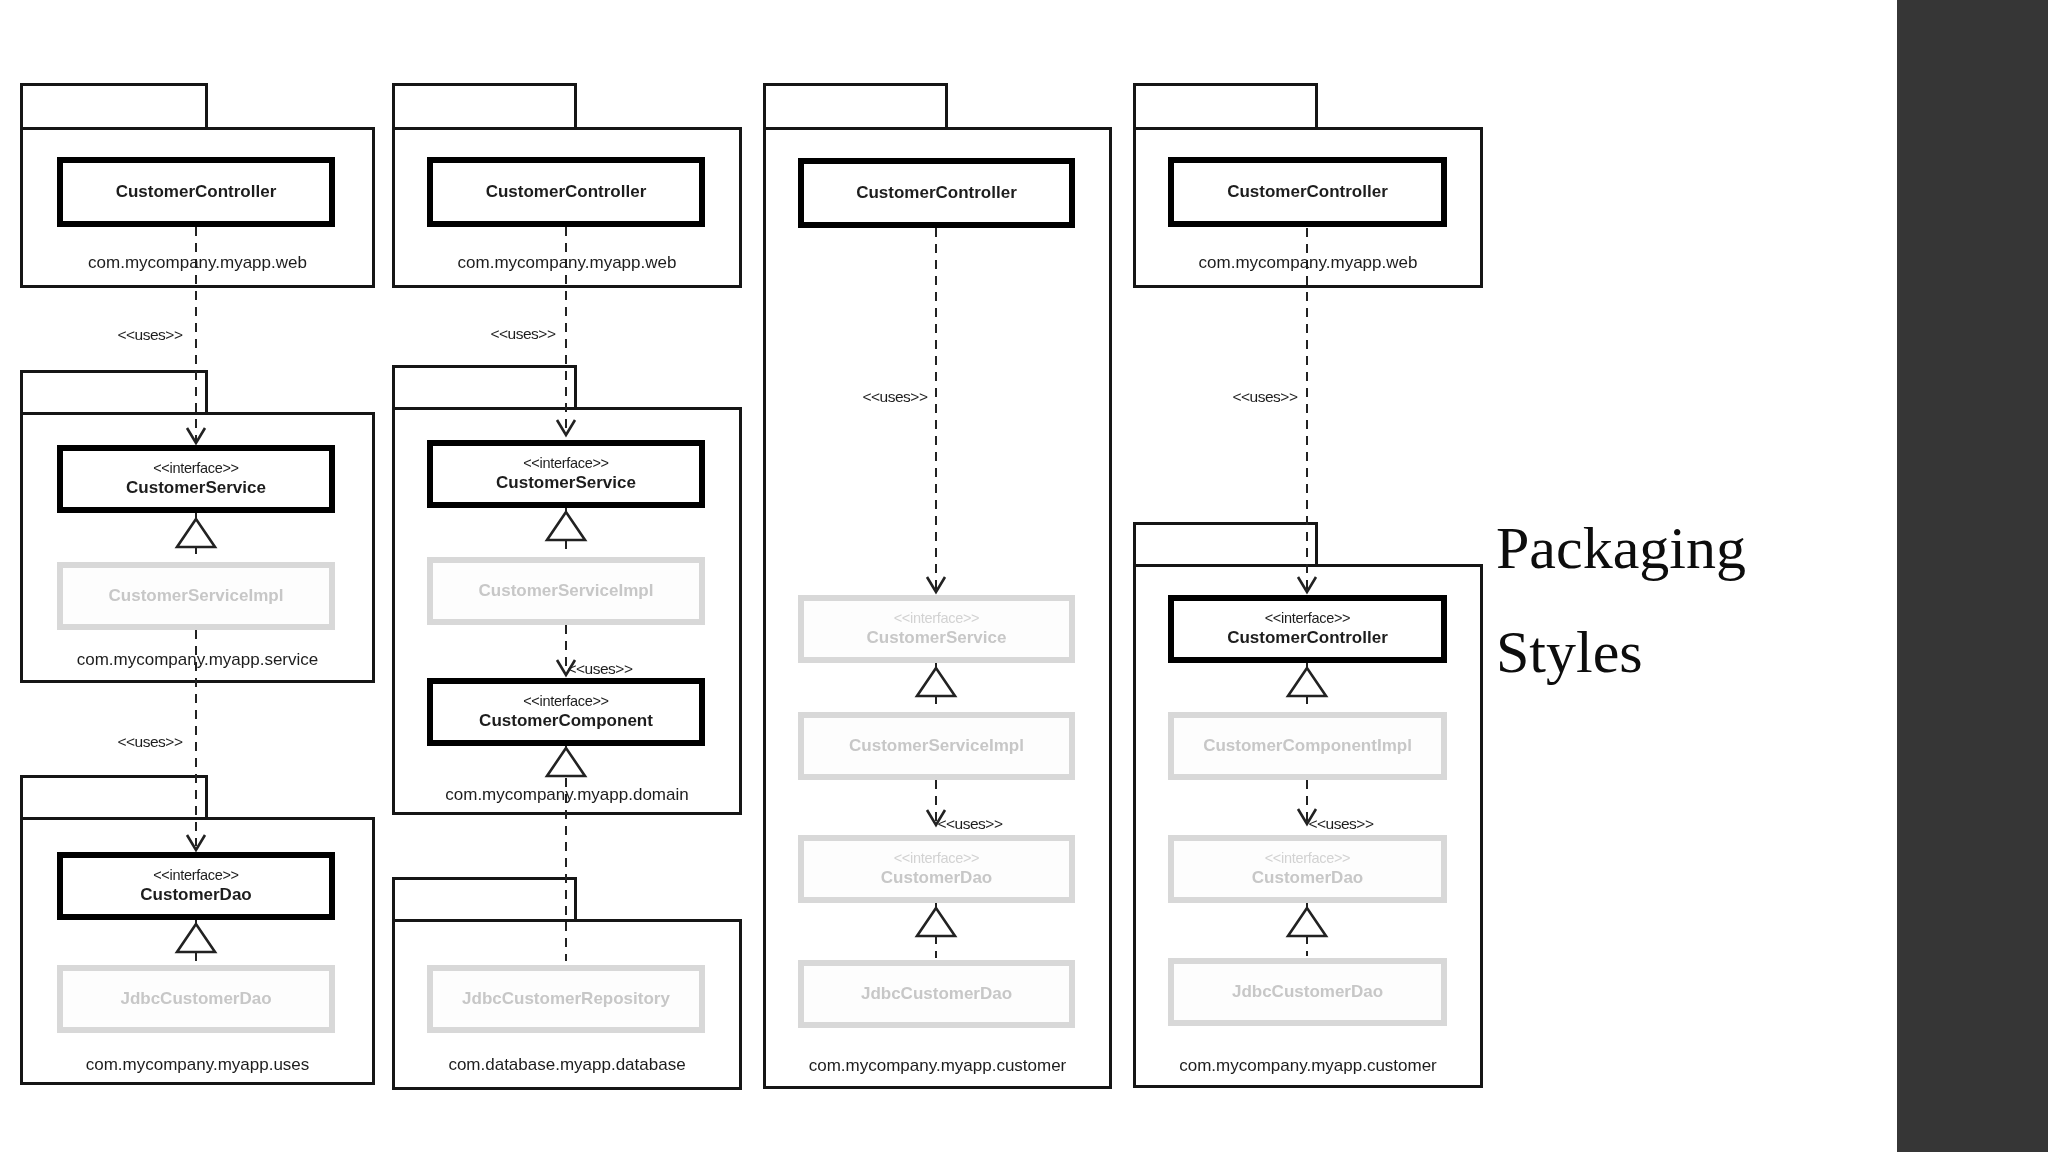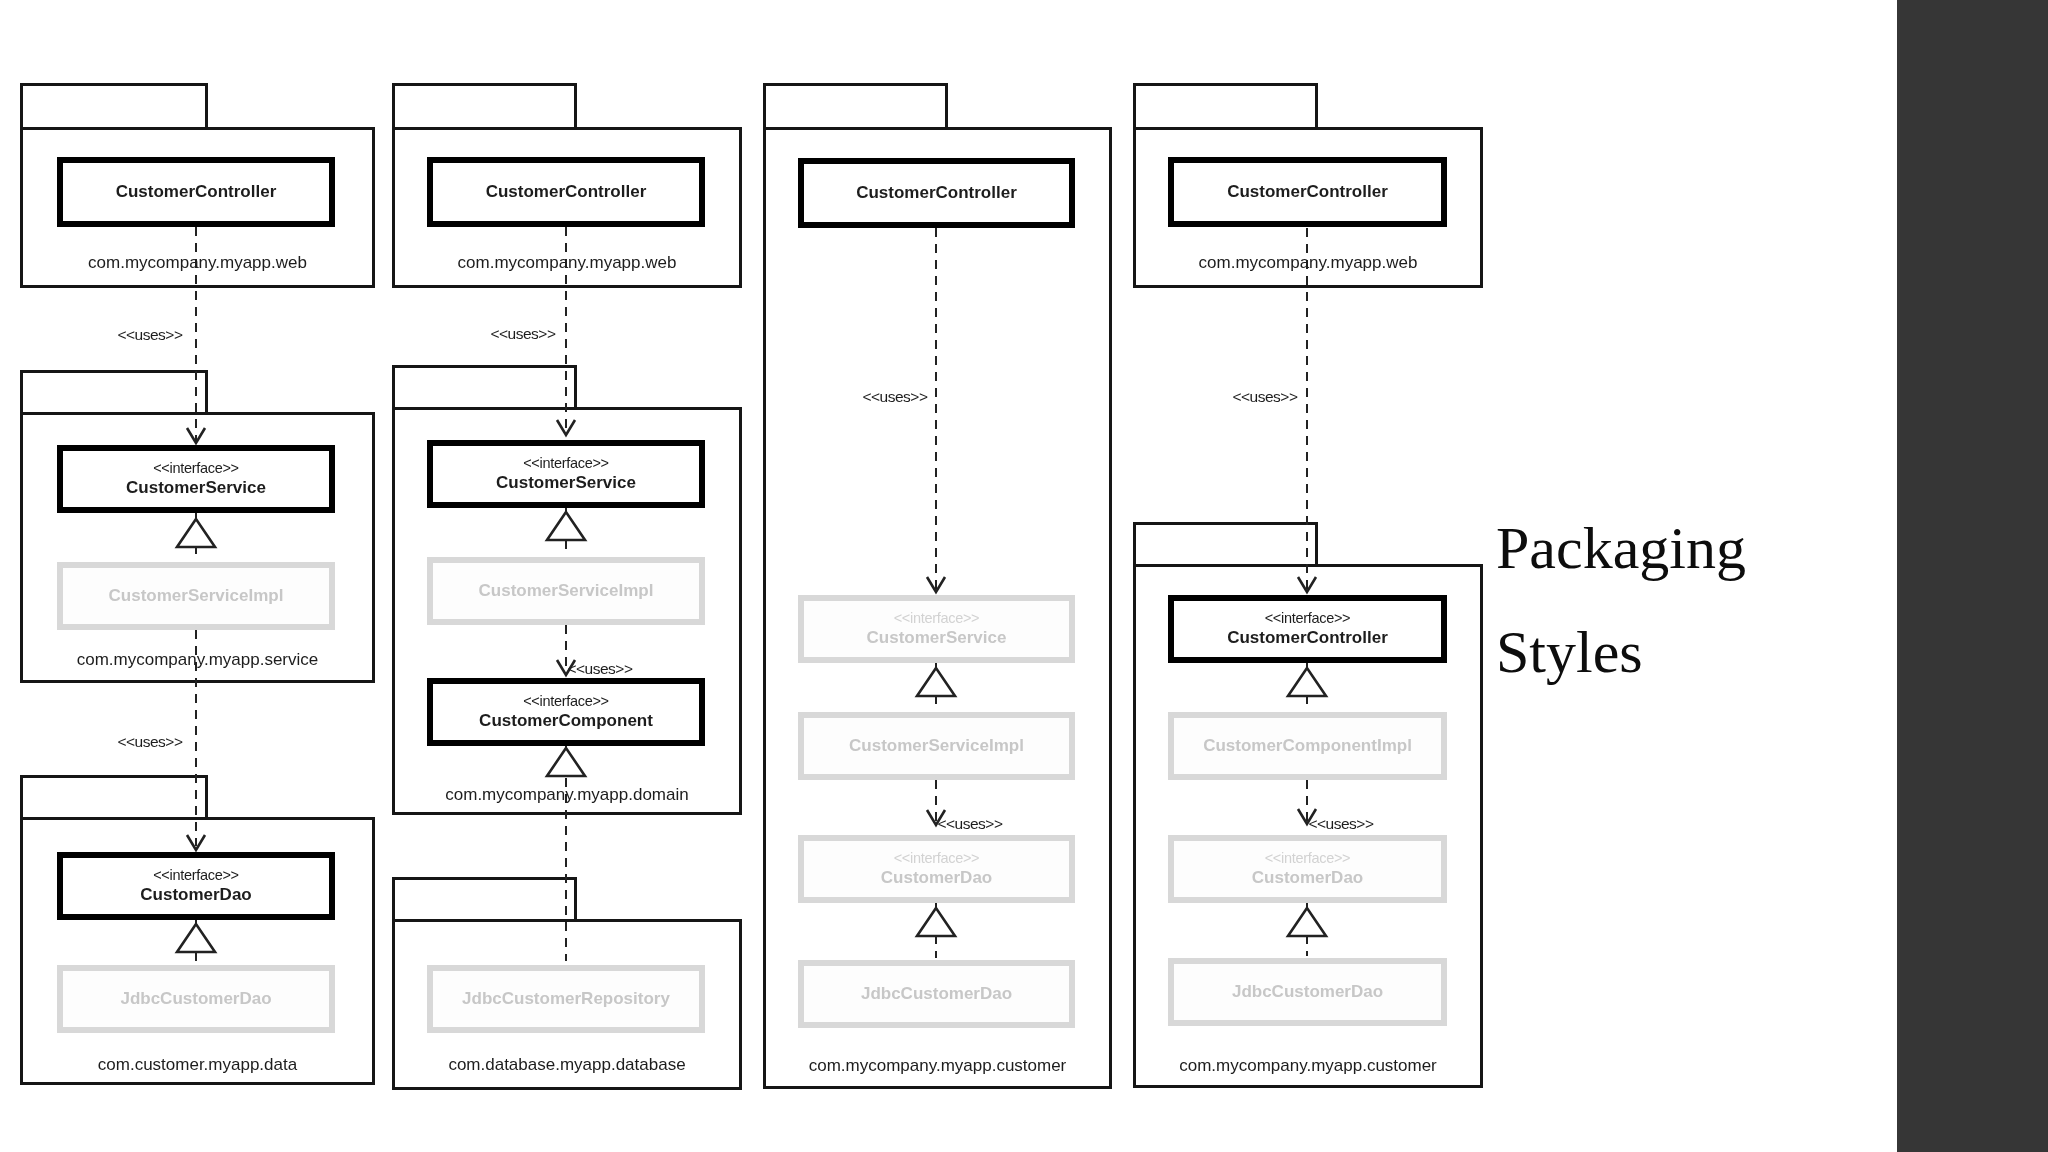--- a/index.html
+++ b/index.html
@@ -100,21 +100,21 @@
 
     <div class="tab" style="left:20px;top:775px;width:188px;height:42px"></div>
     <div class="pkg" style="left:20px;top:817px;width:355px;height:268px"></div>
     <div class="cls" style="left:57px;top:852px;width:278px;height:68px">
       <span class="st">&lt;&lt;interface&gt;&gt;</span>
       <span class="nm">CustomerDao</span>
     </div>
     <div class="cls muted" style="left:57px;top:965px;width:278px;height:68px">
       <span class="nm">JdbcCustomerDao</span>
     </div>
-    <div class="pkg-label" style="left:20px;top:1055px;width:355px">com.customer.myapp.data</div>
+    <div class="pkg-label" style="left:20px;top:1055px;width:355px">com.mycompany.myapp.uses</div>
   </div>
 
   <div class="col">
     <div class="tab" style="left:392px;top:83px;width:185px;height:44px"></div>
     <div class="pkg" style="left:392px;top:127px;width:350px;height:161px"></div>
     <div class="cls" style="left:427px;top:157px;width:278px;height:70px">
       <span class="nm">CustomerController</span>
     </div>
     <div class="pkg-label" style="left:392px;top:253px;width:350px">com.mycompany.myapp.web</div>
 

